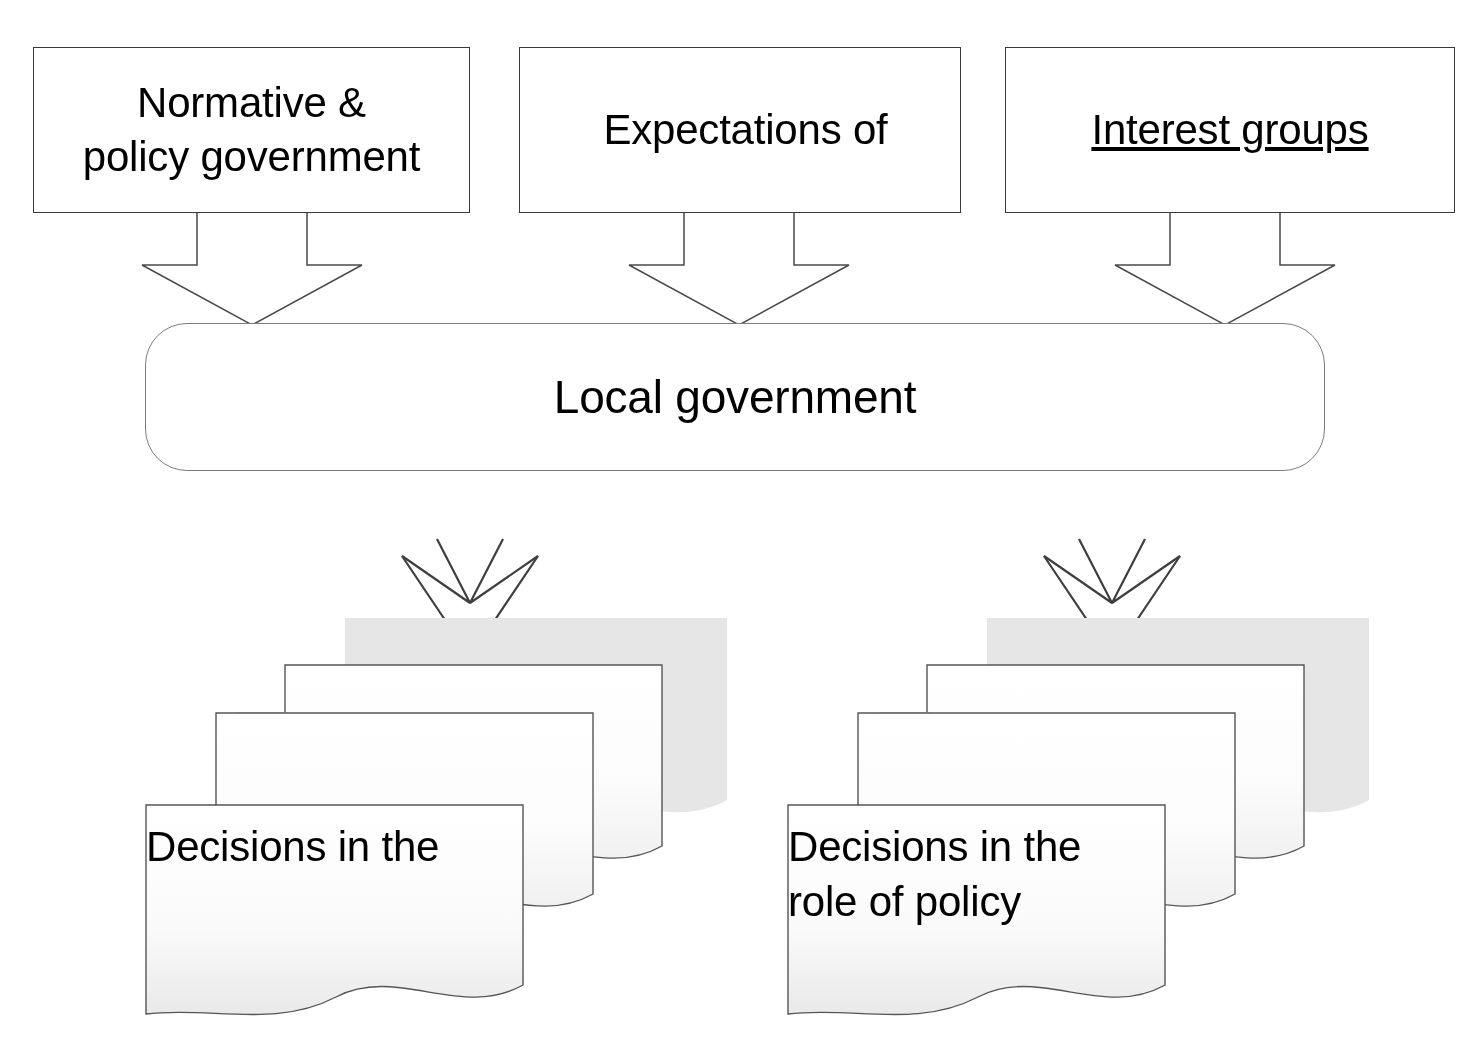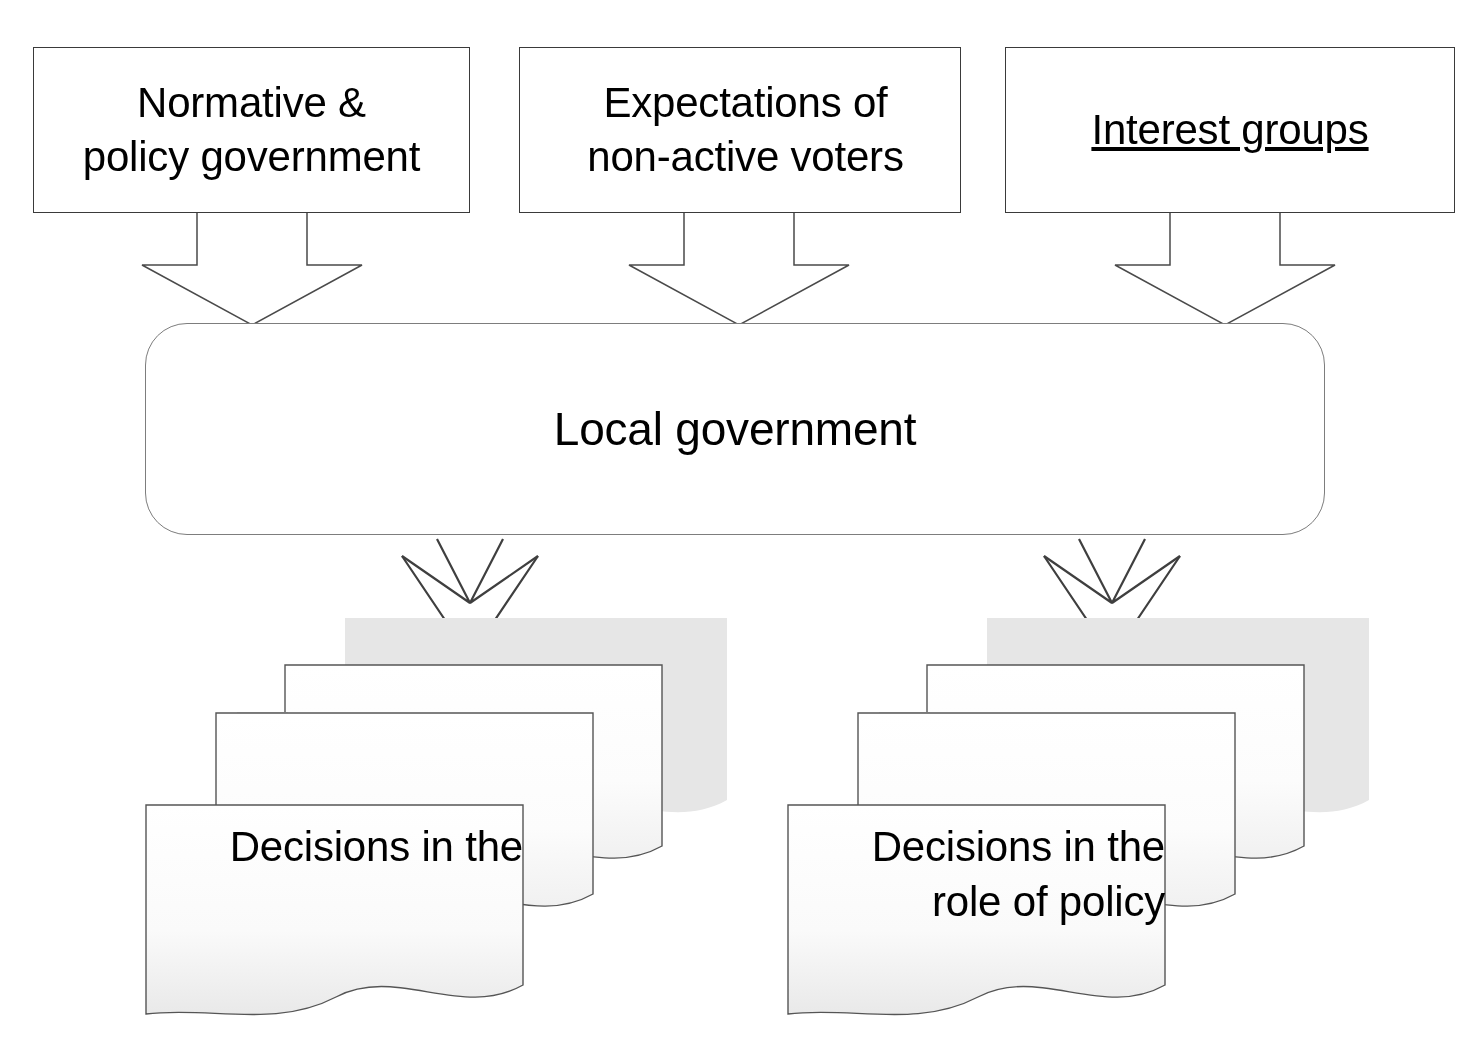--- a/index.html
+++ b/index.html
@@ -50,21 +50,21 @@
     display: flex;
     align-items: center;
     justify-content: center;
     font-size: 46px;
     color: #000000;
     letter-spacing: -0.2px;
   }
 
   .doc-label {
     position: absolute;
-    text-align: right;
+    text-align: left;
     font-size: 42px;
     line-height: 1.3;
     color: #000000;
     letter-spacing: -0.2px;
     pointer-events: none;
   }
   .doc-label span { display: block; }
 </style>
 </head>
 <body>
@@ -133,31 +133,30 @@
   <div class="src-box" style="left:33px; top:27px; width:437px; height:166px;">
     <div>
       <span>Normative &amp;</span>
       <span>policy government</span>
     </div>
   </div>
 
   <div class="src-box" style="left:519px; top:27px; width:442px; height:166px;padding-left:11px;">
     <div>
       <span>Expectations of</span>
-      <span>non-active voters</span>
     </div>
   </div>
 
   <div class="src-box" style="left:1005px; top:27px; width:450px; height:166px;text-decoration:underline;">
     <div>
       <span>Interest groups</span>
     </div>
   </div>
 
-  <div class="gov-box" style="left:145px; top:303px; width:1180px; height:212px;">
+  <div class="gov-box" style="left:145px; top:303px; width:1180px; height:148px;">
     <span>Local government</span>
   </div>
 
   <div class="doc-label" style="left:146px; top:800px; width:377px;">
     <span>Decisions in the</span>
   </div>
 
   <div class="doc-label" style="left:788px; top:800px; width:377px;">
     <span>Decisions in the</span>
     <span>role of policy</span>

